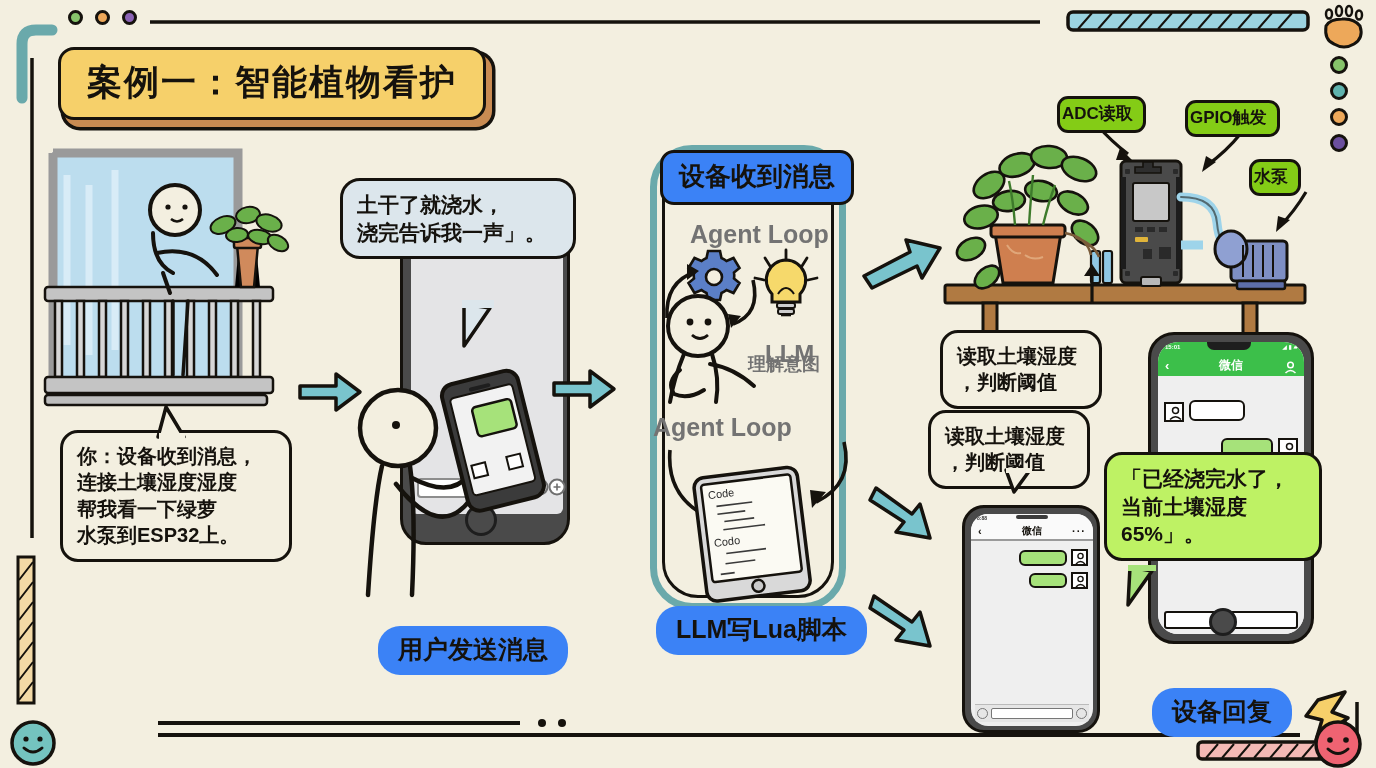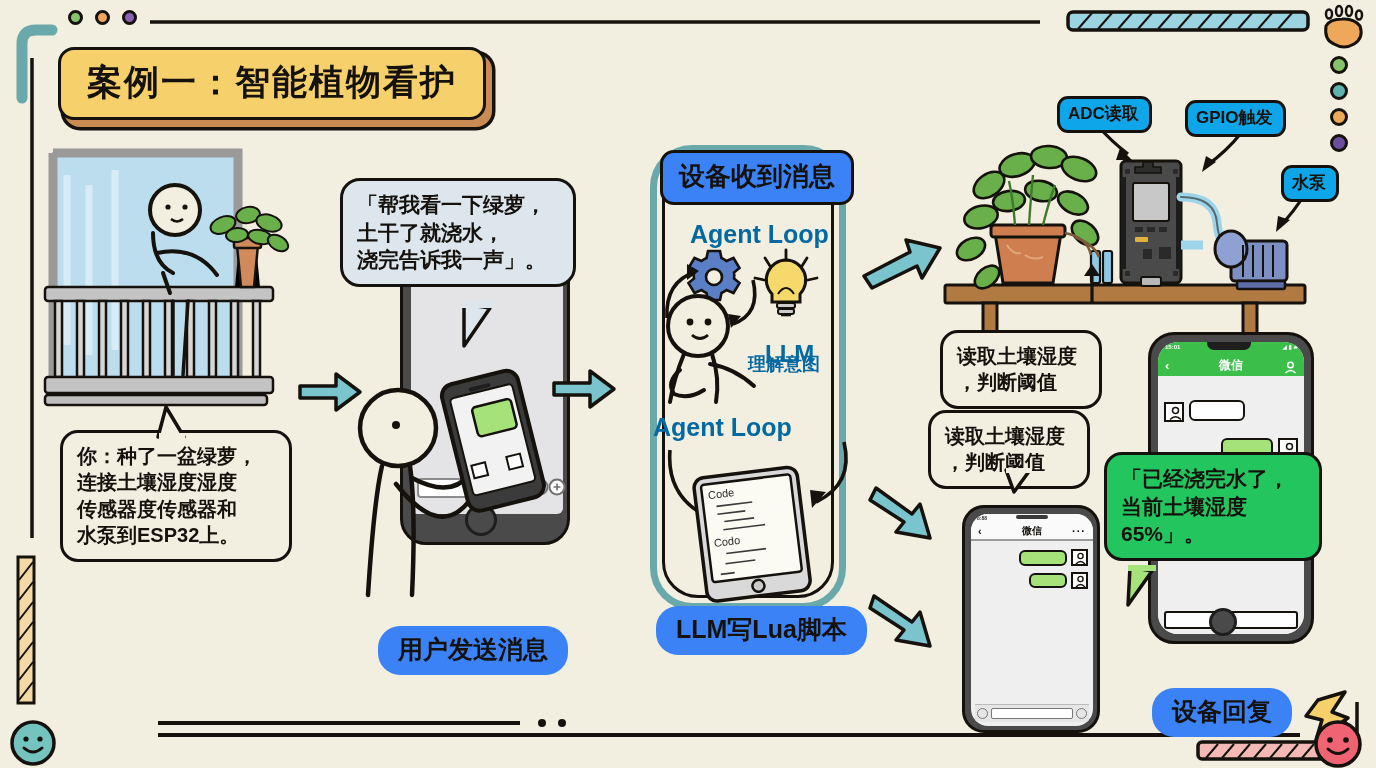--- a/index.html
+++ b/index.html
@@ -45,22 +45,22 @@
     border-radius: 22px;
     padding: 7px 20px 9px 20px;
     font-size: 25px; font-weight: bold; color: #15120d;
     white-space: nowrap;
   }
   .pill.outlined { border: 3.5px solid #15120d; border-radius: 14px; }
 
   
   .tag {
     position: absolute;
-    background: #0ea5e9; border: 3px solid #15120d; border-radius: 11px;
-    padding: 3px 10px 5px 8px;
+    background: #84cc16; border: 3px solid #15120d; border-radius: 11px;
+    padding: 3px 10px 5px 2px;
     font-size: 17px; font-weight: bold; color: #15120d; white-space: nowrap;
   }
 
   
   .phone-body {
     position: absolute; background: #4a4a4a;
     border: 3.5px solid #15120d; border-radius: 26px;
   }
   .phone-screen { position: absolute; background: #e9e9ea; overflow: hidden; }
   .wx-header-green {
@@ -80,21 +80,21 @@
 
   
   .device-panel {
     position: absolute; left: 650px; top: 145px; width: 196px; height: 465px;
     border: 7px solid #6aa9ab; border-radius: 42px; background: #f3efe0;
   }
   .device-panel-inner {
     position: absolute; inset: 5px; border: 3px solid #15120d; border-radius: 36px;
   }
 
-  .hand-text { position: absolute; font-weight: bold; color: #0369a1; }
+  .hand-text { position: absolute; font-weight: bold; color: #737373; }
 
   svg { display: block; overflow: visible; }
 </style>
 </head>
 <body>
 
 <div id="stage">
 
   <svg class="abs" style="left:0;top:0" width="1376" height="768">
 
@@ -203,23 +203,23 @@
         <ellipse cx="203" cy="70" rx="12" ry="8" transform="rotate(-10 203 70)"></ellipse>
         <ellipse cx="224" cy="78" rx="13" ry="8" transform="rotate(18 224 78)"></ellipse>
         <ellipse cx="192" cy="90" rx="11" ry="7" transform="rotate(-5 192 90)"></ellipse>
         <ellipse cx="215" cy="92" rx="12" ry="7" transform="rotate(12 215 92)"></ellipse>
         <ellipse cx="233" cy="98" rx="11" ry="7" transform="rotate(30 233 98)"></ellipse>
       </g>
     </g>
   </svg>
 
   <div class="bubble" style="left:60px;top:430px;width:232px;background:#f3efe0;font-size:20px;">
-    <div>你：种了一盆绿萝，</div>
+    <div>你：设备收到消息，</div>
     <div>连接土壤湿度湿度</div>
-    <div>传感器度传感器和</div>
+    <div>帮我看一下绿萝</div>
     <div>水泵到ESP32上。</div>
   </div>
   <svg class="abs" style="left:140px;top:405px" width="60" height="34">
     <path d="M18 32 L26 2 L44 32 Z" fill="#f3efe0" stroke="#15120d" stroke-width="3.5" stroke-linejoin="round"></path>
     <rect x="19" y="28" width="26" height="8" fill="#f3efe0"></rect>
   </svg>
 
   <svg class="abs" style="left:296px;top:368px" width="70" height="50">
     <path d="M4 18 L40 18 L40 6 L64 24 L40 42 L40 30 L4 30 Z" fill="#79c4cd" stroke="#15120d" stroke-width="3.5" stroke-linejoin="round"></path>
   </svg>
@@ -229,21 +229,20 @@
     <div style="position:absolute;left:14px;bottom:44px;width:112px;height:20px;background:#fff;border:2px solid #8d8d8d;border-radius:4px;"></div>
     <svg style="position:absolute;left:128px;bottom:42px" width="36" height="24">
       <circle cx="9" cy="11" r="7.5" fill="#fff" stroke="#6f6f6f" stroke-width="2"></circle>
       <circle cx="26" cy="11" r="7.5" fill="#fff" stroke="#6f6f6f" stroke-width="2"></circle>
       <path d="M22.5 11 L29.5 11 M26 7.5 L26 14.5" stroke="#6f6f6f" stroke-width="1.6"></path>
     </svg>
     <div style="position:absolute;left:62px;bottom:6px;width:32px;height:32px;border:3px solid #1e1e1e;border-radius:50%;background:#4a4a4a;"></div>
   </div>
 
   <div class="bubble" style="left:340px;top:178px;width:236px;background:#dce6ec;font-size:21px;border-radius:20px;">
-    <div>「帮我看一下绿萝，</div>
     <div>土干了就浇水，</div>
     <div>浇完告诉我一声」。</div>
   </div>
   <svg class="abs" style="left:452px;top:300px" width="60" height="52">
     <path d="M12 4 L12 46 L38 8 Z" fill="#dce6ec" stroke="#15120d" stroke-width="3.5" stroke-linejoin="round"></path>
     <rect x="10" y="0" width="32" height="8" fill="#dce6ec"></rect>
   </svg>
 
   <svg class="abs" style="left:350px;top:380px" width="235" height="230">
     <g fill="#f3efe0" stroke="#15120d" stroke-width="4.5" stroke-linecap="round" stroke-linejoin="round">
@@ -441,21 +440,21 @@
     <path d="M44 4 Q32 24 18 38" stroke="#15120d" stroke-width="3.2" fill="none"></path>
     <path d="M28 32 L14 44 L16 28" fill="#15120d"></path>
   </svg>
   <svg class="abs" style="left:1078px;top:262px" width="30" height="46">
     <path d="M14 42 L14 8" stroke="#15120d" stroke-width="3.2" fill="none"></path>
     <path d="M6 14 L14 2 L22 14" fill="#15120d"></path>
   </svg>
 
   <div class="tag" style="left:1057px;top:96px;">ADC读取</div>
   <div class="tag" style="left:1185px;top:100px;">GPIO触发</div>
-  <div class="tag" style="left:1249px;top:165px;margin-left:32px;">水泵</div>
+  <div class="tag" style="left:1249px;top:159px;">水泵</div>
 
   <div class="bubble" style="left:940px;top:330px;width:162px;background:#f3efe0;font-size:20px;">
     <div>读取土壤湿度</div>
     <div>，判断阈值</div>
   </div>
   <div class="bubble" style="left:928px;top:410px;width:162px;background:#f3efe0;font-size:20px;">
     <div>读取土壤湿度</div>
     <div>，判断阈值</div>
   </div>
   <svg class="abs" style="left:1000px;top:468px" width="40" height="28">
@@ -527,21 +526,21 @@
               <circle cx="7.5" cy="4.5" r="3" fill="none" stroke="#15120d" stroke-width="1.5"></circle>
               <path d="M2 13.5 Q7.5 8 13 13.5" fill="none" stroke="#15120d" stroke-width="1.5"></path>
             </svg>
         </div>
       </div>
       <div style="position:absolute;bottom:5px;left:6px;right:6px;height:18px;background:#fff;border:2px solid #15120d;border-radius:3px;"></div>
     </div>
     <div style="position:absolute;left:58px;bottom:5px;width:28px;height:28px;border:3px solid #1e1e1e;border-radius:50%;background:#4a4a4a;"></div>
   </div>
 
-  <div class="bubble" style="left:1104px;top:452px;width:218px;background:#22c55e;font-size:21px;">
+  <div class="bubble" style="left:1104px;top:452px;width:218px;background:#bef264;font-size:21px;">
     <div>「已经浇完水了，</div>
     <div>当前土壤湿度</div>
     <div>65%」。</div>
   </div>
   <svg class="abs" style="left:1108px;top:565px" width="50" height="44">
     <path d="M22 2 L20 40 L44 6 Z" fill="#a6e27a" stroke="#15120d" stroke-width="3.5" stroke-linejoin="round"></path>
     <rect x="20" y="0" width="28" height="6" fill="#a6e27a"></rect>
   </svg>
 
   <div class="pill" style="left:1152px;top:688px;">设备回复</div>

